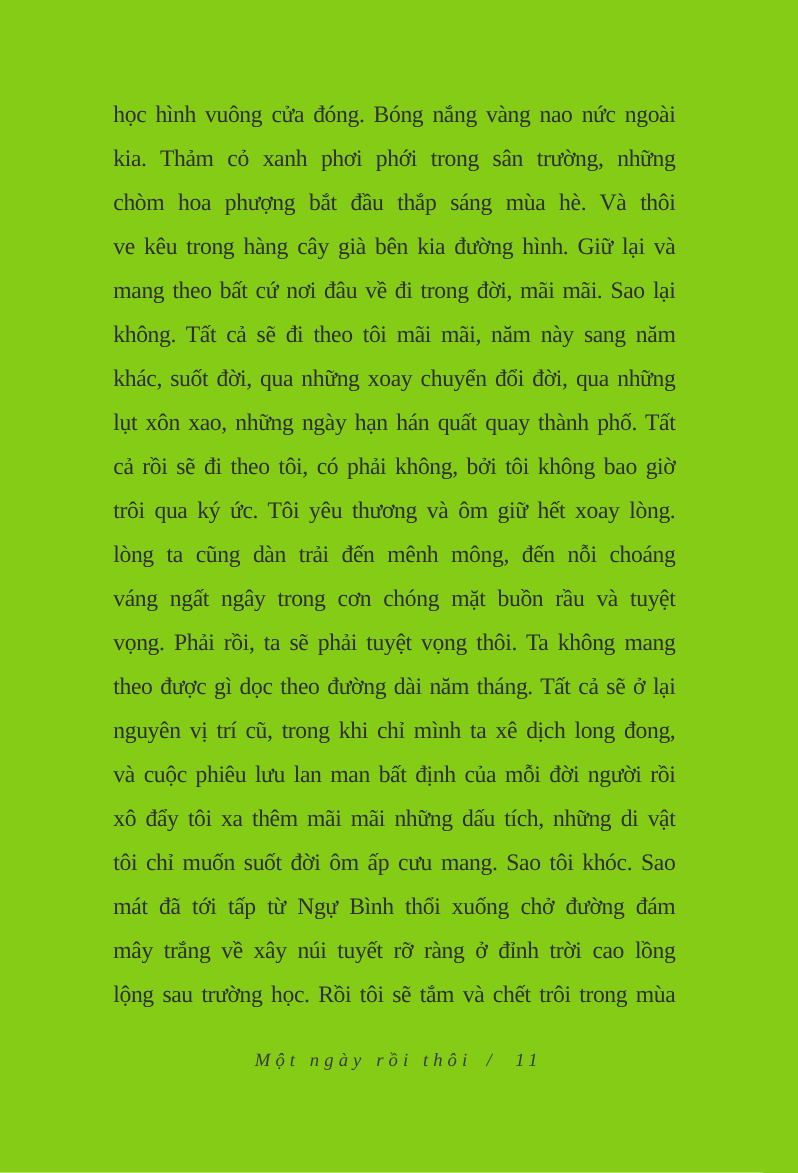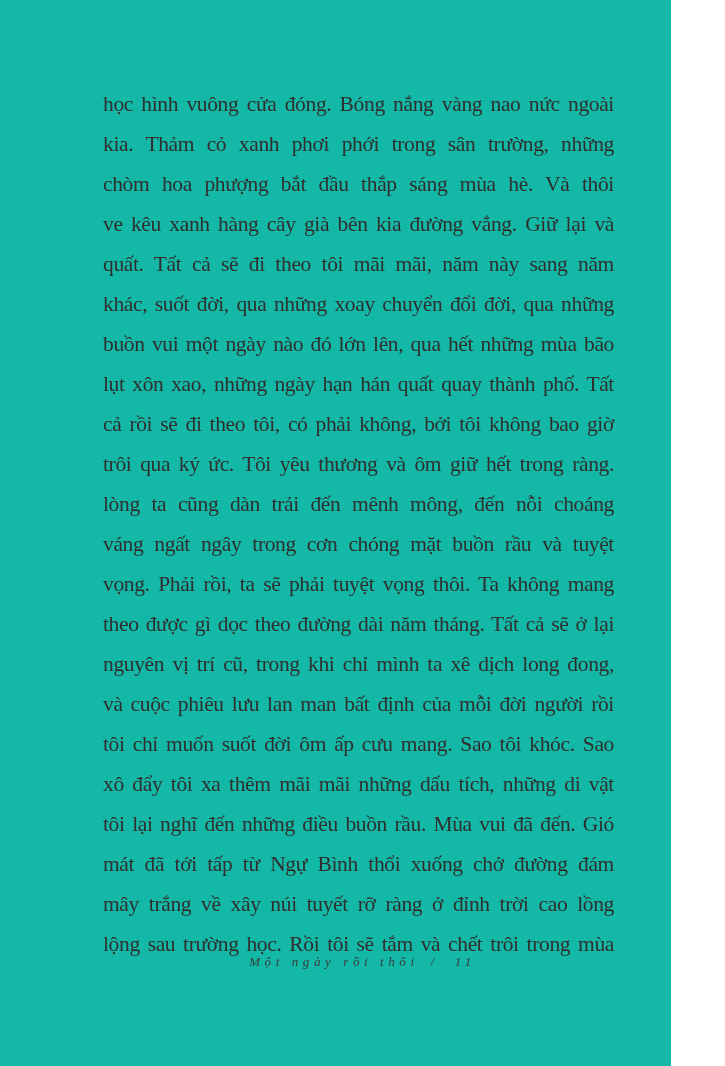--- a/index.html
+++ b/index.html
@@ -10,23 +10,23 @@
     body {
       width: 725px;
       height: 1066px;
       position: relative;
       overflow: hidden;
     }
     .page {
       position: absolute;
       left: 0;
       top: 0;
-      width: 671px;
+      width: 725px;
       height: 1066px;
-      background: #14b8a6;
+      background: #84cc16;
     }
     .body-text {
       position: absolute;
       left: 103px;
       top: 84px;
       width: 511px;
       margin: 0;
       font-family: "DejaVu Serif", "Liberation Serif", serif;
       color: #2f2f2f;
     }
@@ -44,52 +44,51 @@
       font-size: 21.5px;
     }
     .footer {
       position: absolute;
       left: 0;
       width: 725px;
       top: 954px;
       text-align: center;
       font-family: "Liberation Serif", "DejaVu Serif", serif;
       font-style: italic;
-      font-size: 13px;
+      font-size: 17px;
       letter-spacing: 4.6px;
       color: #3a3a3a;
     }
     .footer .sep {
       margin: 0 8px 0 4px;
     }
   </style>
 </head>
 <body>
 
 <div class="page">
   <div class="body-text" id="body-text">
     <span class="line">học hình vuông cửa đóng. Bóng nắng vàng nao nức ngoài</span>
     <span class="line">kia. Thảm cỏ xanh phơi phới trong sân trường, những</span>
     <span class="line">chòm hoa phượng bắt đầu thắp sáng mùa hè. Và thôi</span>
-    <span class="line">ve kêu xanh hàng cây già bên kia đường vắng. Giữ lại và</span>
-    <span class="line">quất. Tất cả sẽ đi theo tôi mãi mãi, năm này sang năm</span>
+    <span class="line">ve kêu trong hàng cây già bên kia đường hình. Giữ lại và</span>
+    <span class="line">mang theo bất cứ nơi đâu về đi trong đời, mãi mãi. Sao lại</span>
+    <span class="line">không. Tất cả sẽ đi theo tôi mãi mãi, năm này sang năm</span>
     <span class="line">khác, suốt đời, qua những xoay chuyển đổi đời, qua những</span>
-    <span class="line">buồn vui một ngày nào đó lớn lên, qua hết những mùa bão</span>
     <span class="line">lụt xôn xao, những ngày hạn hán quất quay thành phố. Tất</span>
     <span class="line">cả rồi sẽ đi theo tôi, có phải không, bởi tôi không bao giờ</span>
-    <span class="line">trôi qua ký ức. Tôi yêu thương và ôm giữ hết trong ràng.</span>
+    <span class="line">trôi qua ký ức. Tôi yêu thương và ôm giữ hết xoay lòng.</span>
     <span class="line">lòng ta cũng dàn trải đến mênh mông, đến nỗi choáng</span>
     <span class="line">váng ngất ngây trong cơn chóng mặt buồn rầu và tuyệt</span>
     <span class="line">vọng. Phải rồi, ta sẽ phải tuyệt vọng thôi. Ta không mang</span>
     <span class="line">theo được gì dọc theo đường dài năm tháng. Tất cả sẽ ở lại</span>
     <span class="line">nguyên vị trí cũ, trong khi chỉ mình ta xê dịch long đong,</span>
     <span class="line">và cuộc phiêu lưu lan man bất định của mỗi đời người rồi</span>
+    <span class="line">xô đẩy tôi xa thêm mãi mãi những dấu tích, những di vật</span>
     <span class="line">tôi chỉ muốn suốt đời ôm ấp cưu mang. Sao tôi khóc. Sao</span>
-    <span class="line">xô đẩy tôi xa thêm mãi mãi những dấu tích, những di vật</span>
-    <span class="line">tôi lại nghĩ đến những điều buồn rầu. Mùa vui đã đến. Gió</span>
     <span class="line">mát đã tới tấp từ Ngự Bình thổi xuống chở đường đám</span>
     <span class="line">mây trắng về xây núi tuyết rỡ ràng ở đỉnh trời cao lồng</span>
     <span class="line">lộng sau trường học. Rồi tôi sẽ tắm và chết trôi trong mùa</span>
 
   </div>
 
   <div class="footer">
     <span>Một ngày rồi thôi</span>
     <span class="sep">/</span>
     <span>11</span>

